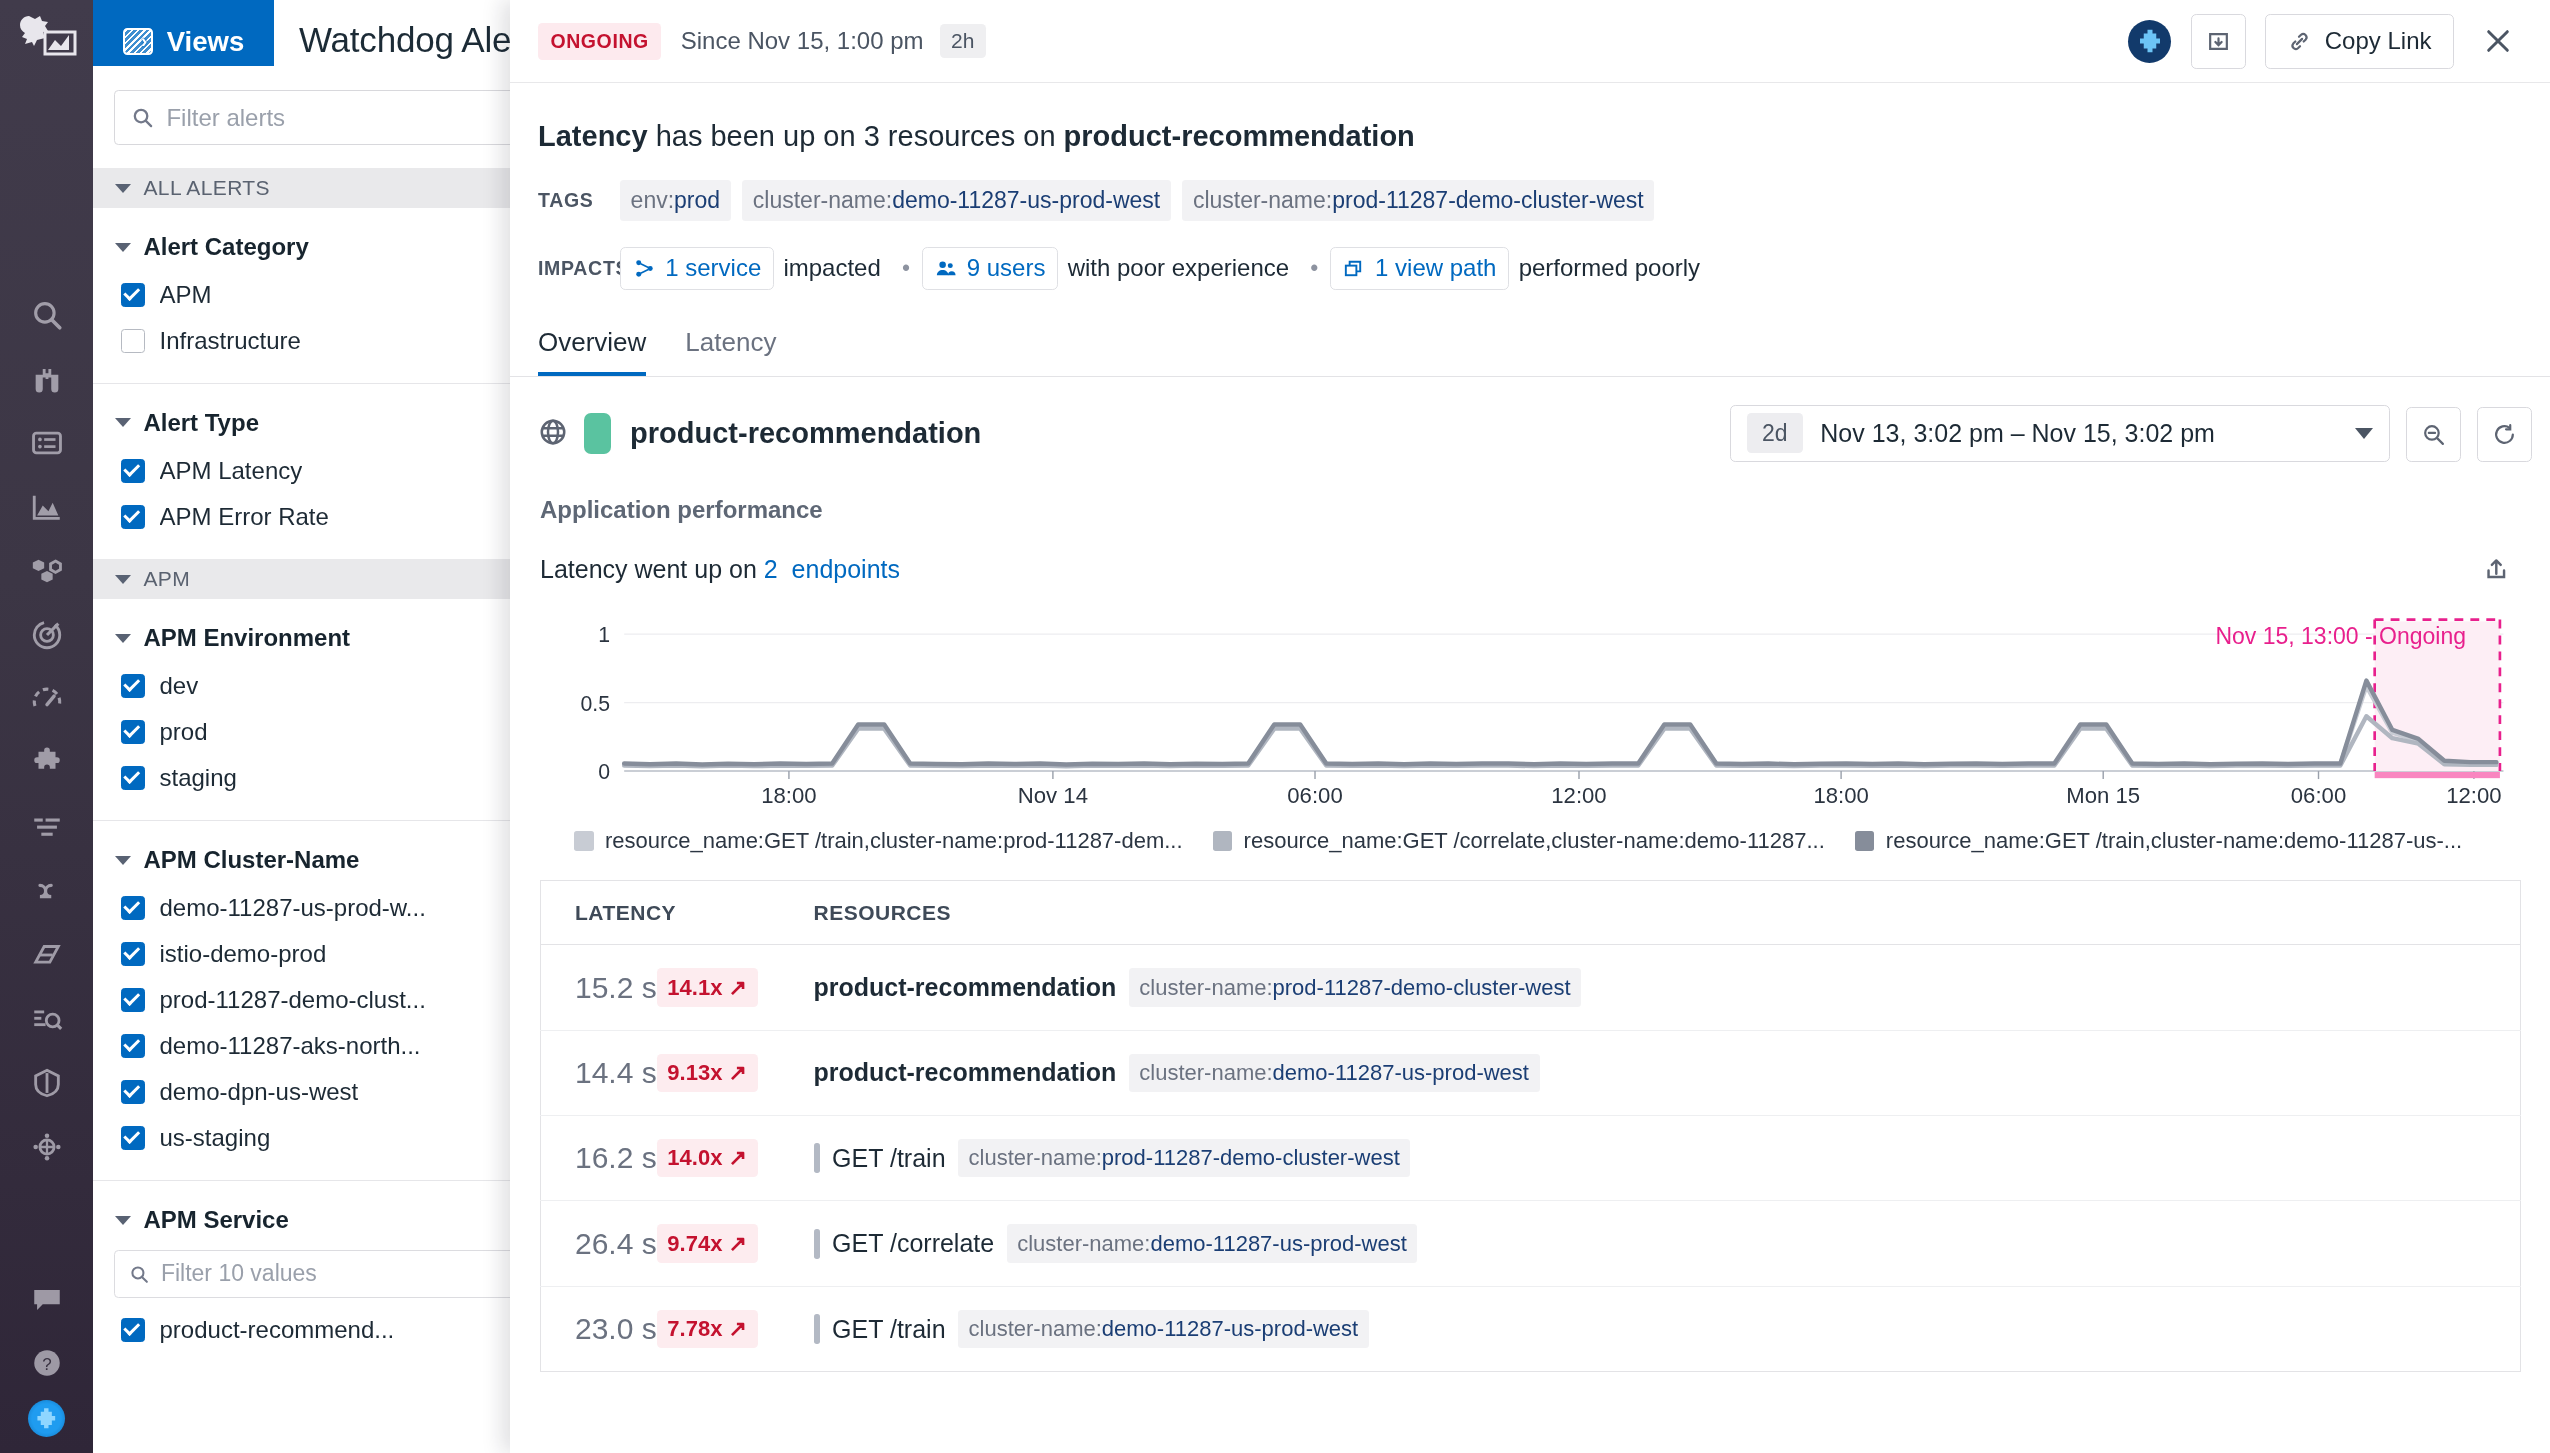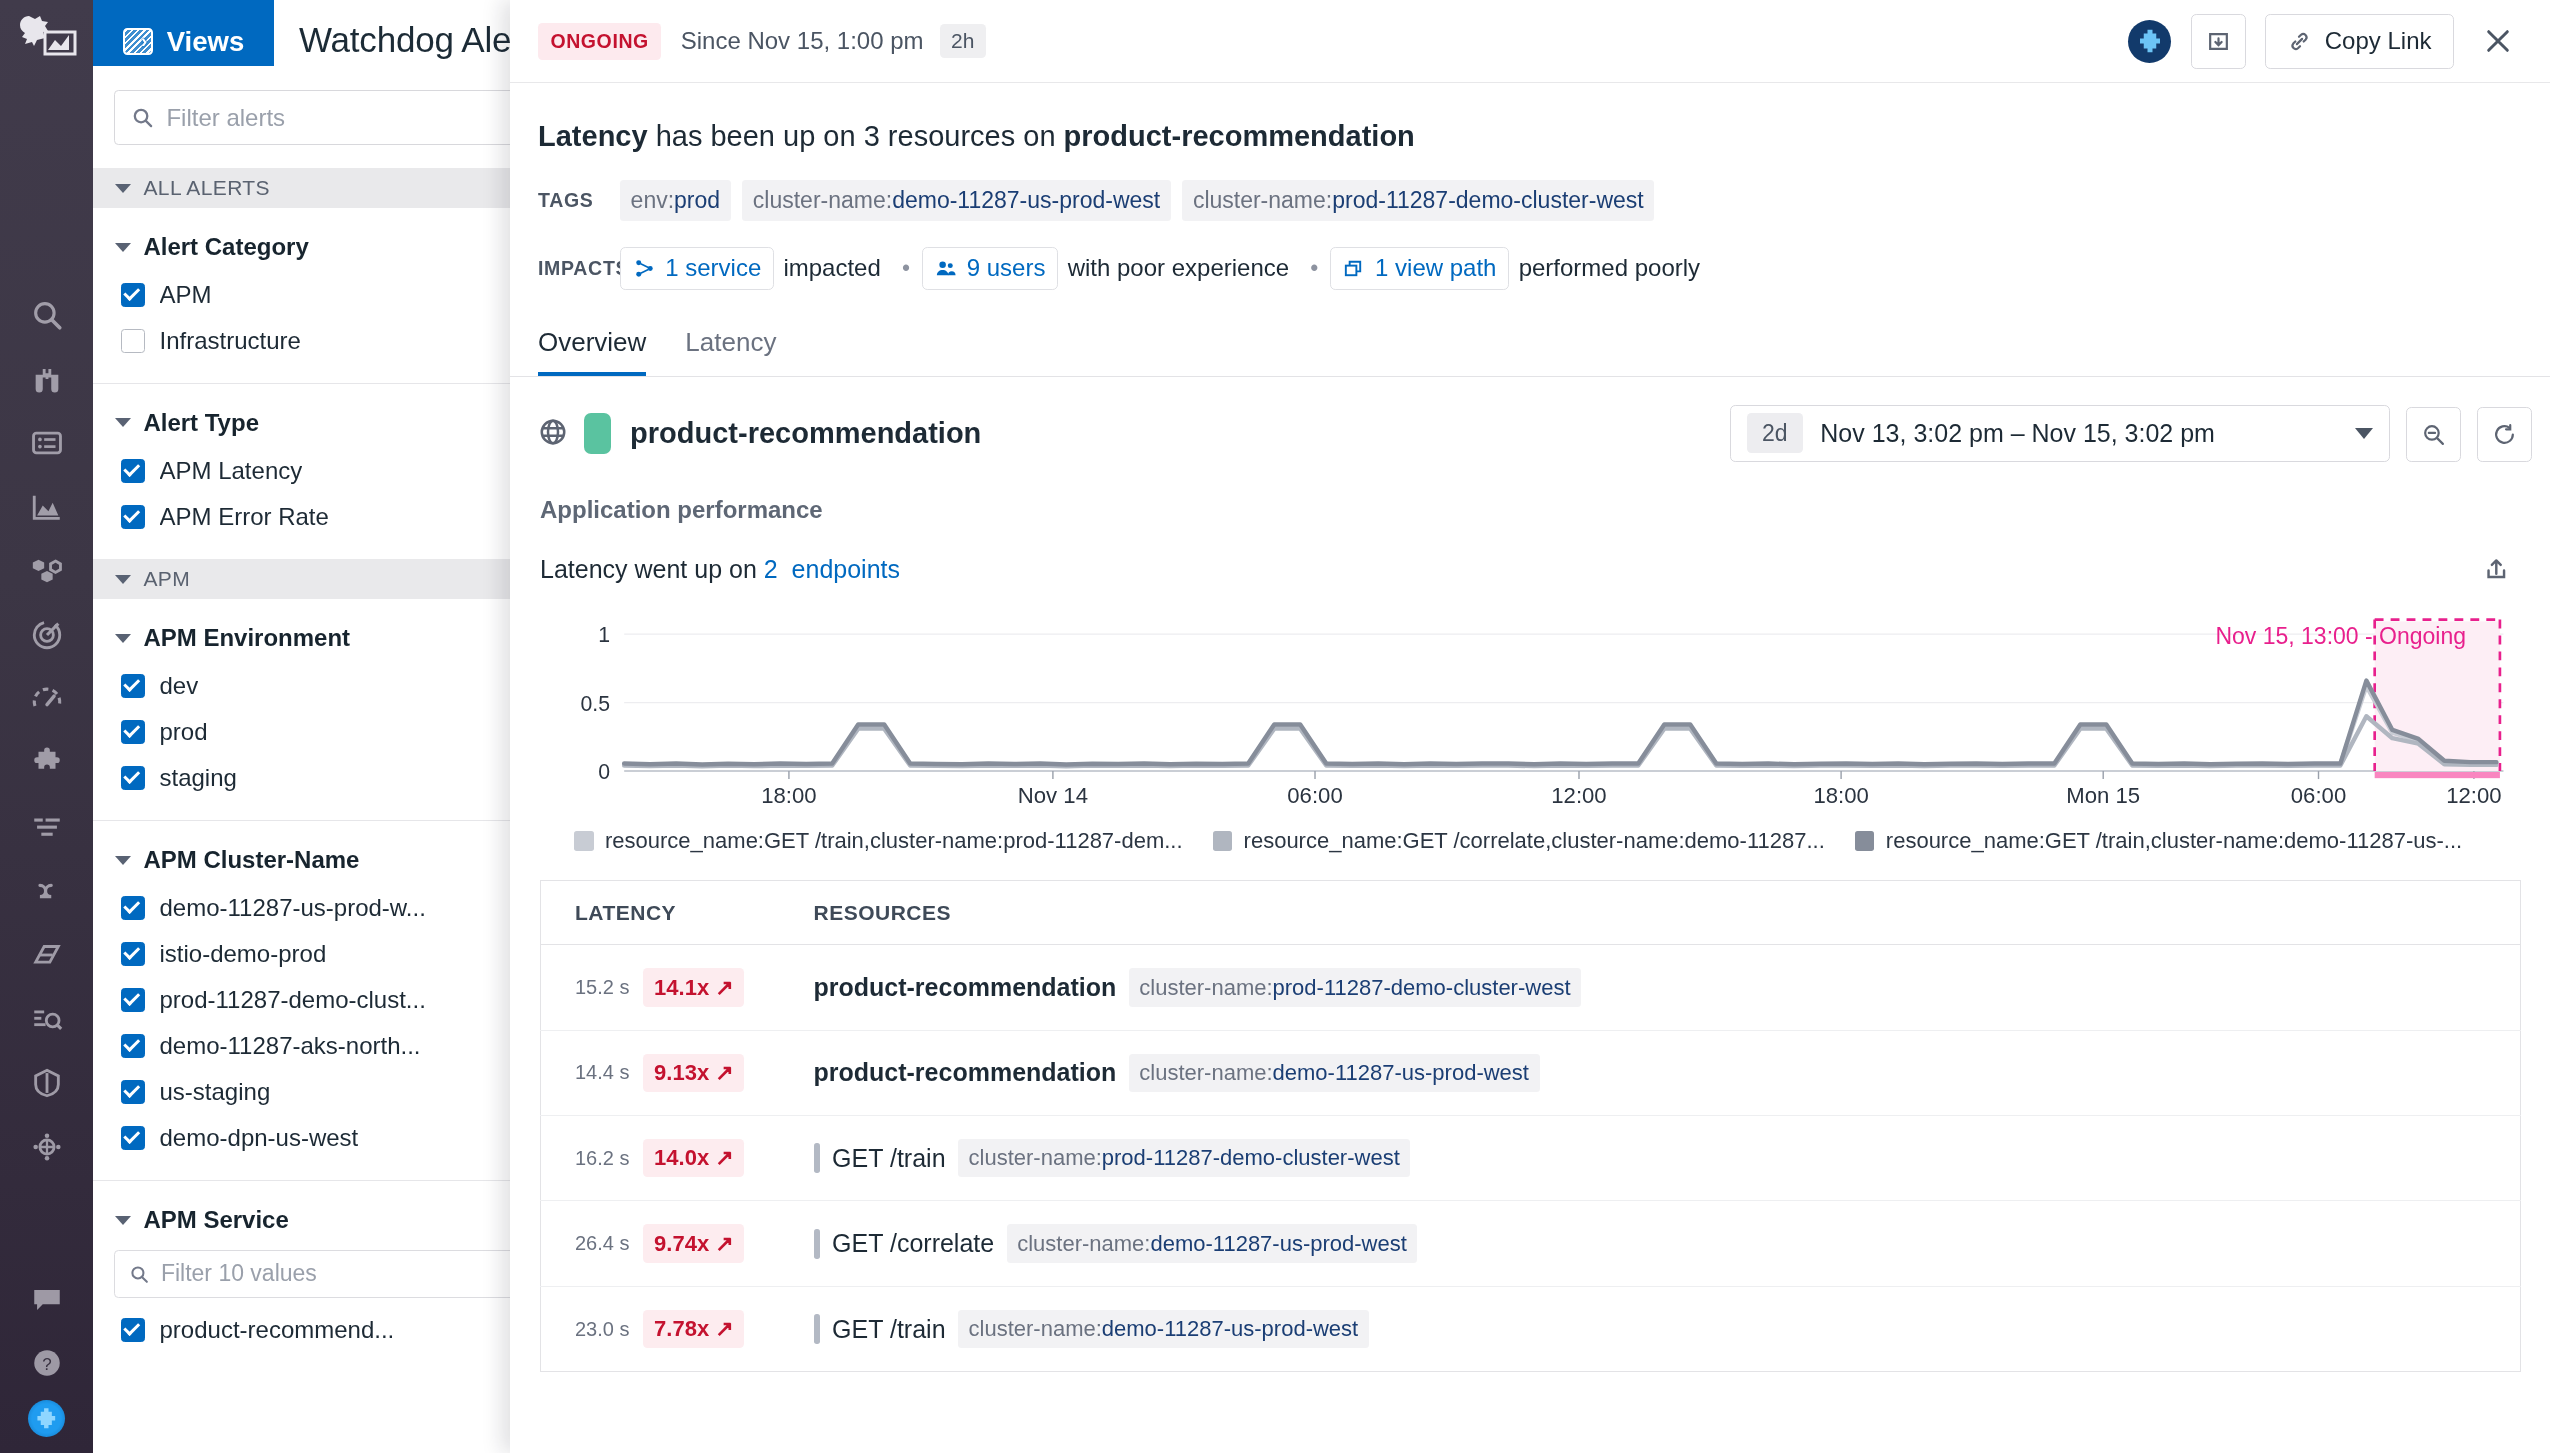--- a/index.html
+++ b/index.html
@@ -149,21 +149,21 @@
   .leg .sw { width:19.5px;height:19.5px;border-radius:2.7px;}
   .leg .lt { font-size:22px; color:#2c3643; white-space:nowrap;}
 
   table.res { width: calc(100% - 0px); border-collapse: collapse; margin-top: 26.6px;
               border:0.9px solid #e3e3e6; border-radius:5.3px; }
   table.res th { text-align:left; font-size:21px; font-weight:700; color:#3f4a58; letter-spacing:0.5px;
               padding: 19.5px 0 19.5px 34px; border-bottom:0.9px solid #e3e3e6; }
   table.res th.lat { width: 239px; }
   table.res td { padding: 23px 0 23px 34px; border-bottom:0.9px solid #eeeff1; vertical-align:middle;}
   table.res tr:last-child td { border-bottom:none; }
-  .lat-v { font-size:20px; color:#6b7280; margin-right:14px;}
+  .lat-v { font-size:30px; color:#6b7280; }
   .lat-badge { background:#fdecef; color:#c4122f; font-weight:700; font-size:22px; padding:6.2px 10.6px; border-radius:4.4px; white-space:nowrap;}
   .lat-cell { display:flex; align-items:center;}
   .res-cell { display:flex; align-items:center; gap:12.4px;}
   .res-bar { width:6.2px;height:30px;border-radius:2.7px;background:#b3b9c4;}
   .res-name { font-size:25px; font-weight:700; color:#1d2a35;}
   .res-name.thin { font-weight:400; }
   .res-tag { background:#f2f2f4;border-radius:3.5px;padding:6.2px 10.6px;font-size:22px;color:#6b7280;white-space:nowrap;}
   .res-tag b { font-weight:400;color:#1b3e74;}
 </style>
 </head>
@@ -407,26 +407,26 @@
           <span class="lbl">prod-11287-demo-clust...</span>
           <span class="cnt">2</span>
         </div>
       <div class="row">
           <span class="cb on"></span>
           <span class="lbl">demo-11287-aks-north...</span>
           <span class="cnt">1</span>
         </div>
       <div class="row">
           <span class="cb on"></span>
+          <span class="lbl">demo-dpn-us-west</span>
+          <span class="cnt">1</span>
+        </div>
+      <div class="row">
+          <span class="cb on"></span>
           <span class="lbl">us-staging</span>
-          <span class="cnt">1</span>
-        </div>
-      <div class="row">
-          <span class="cb on"></span>
-          <span class="lbl">demo-dpn-us-west</span>
           <span class="cnt">1</span>
         </div>
     </div>
     <div class="divider"></div>
 
     <div class="sec">
       <div class="sec-title">
         <span class="chev"></span>
         <span class="t">APM Service</span>
       </div>

